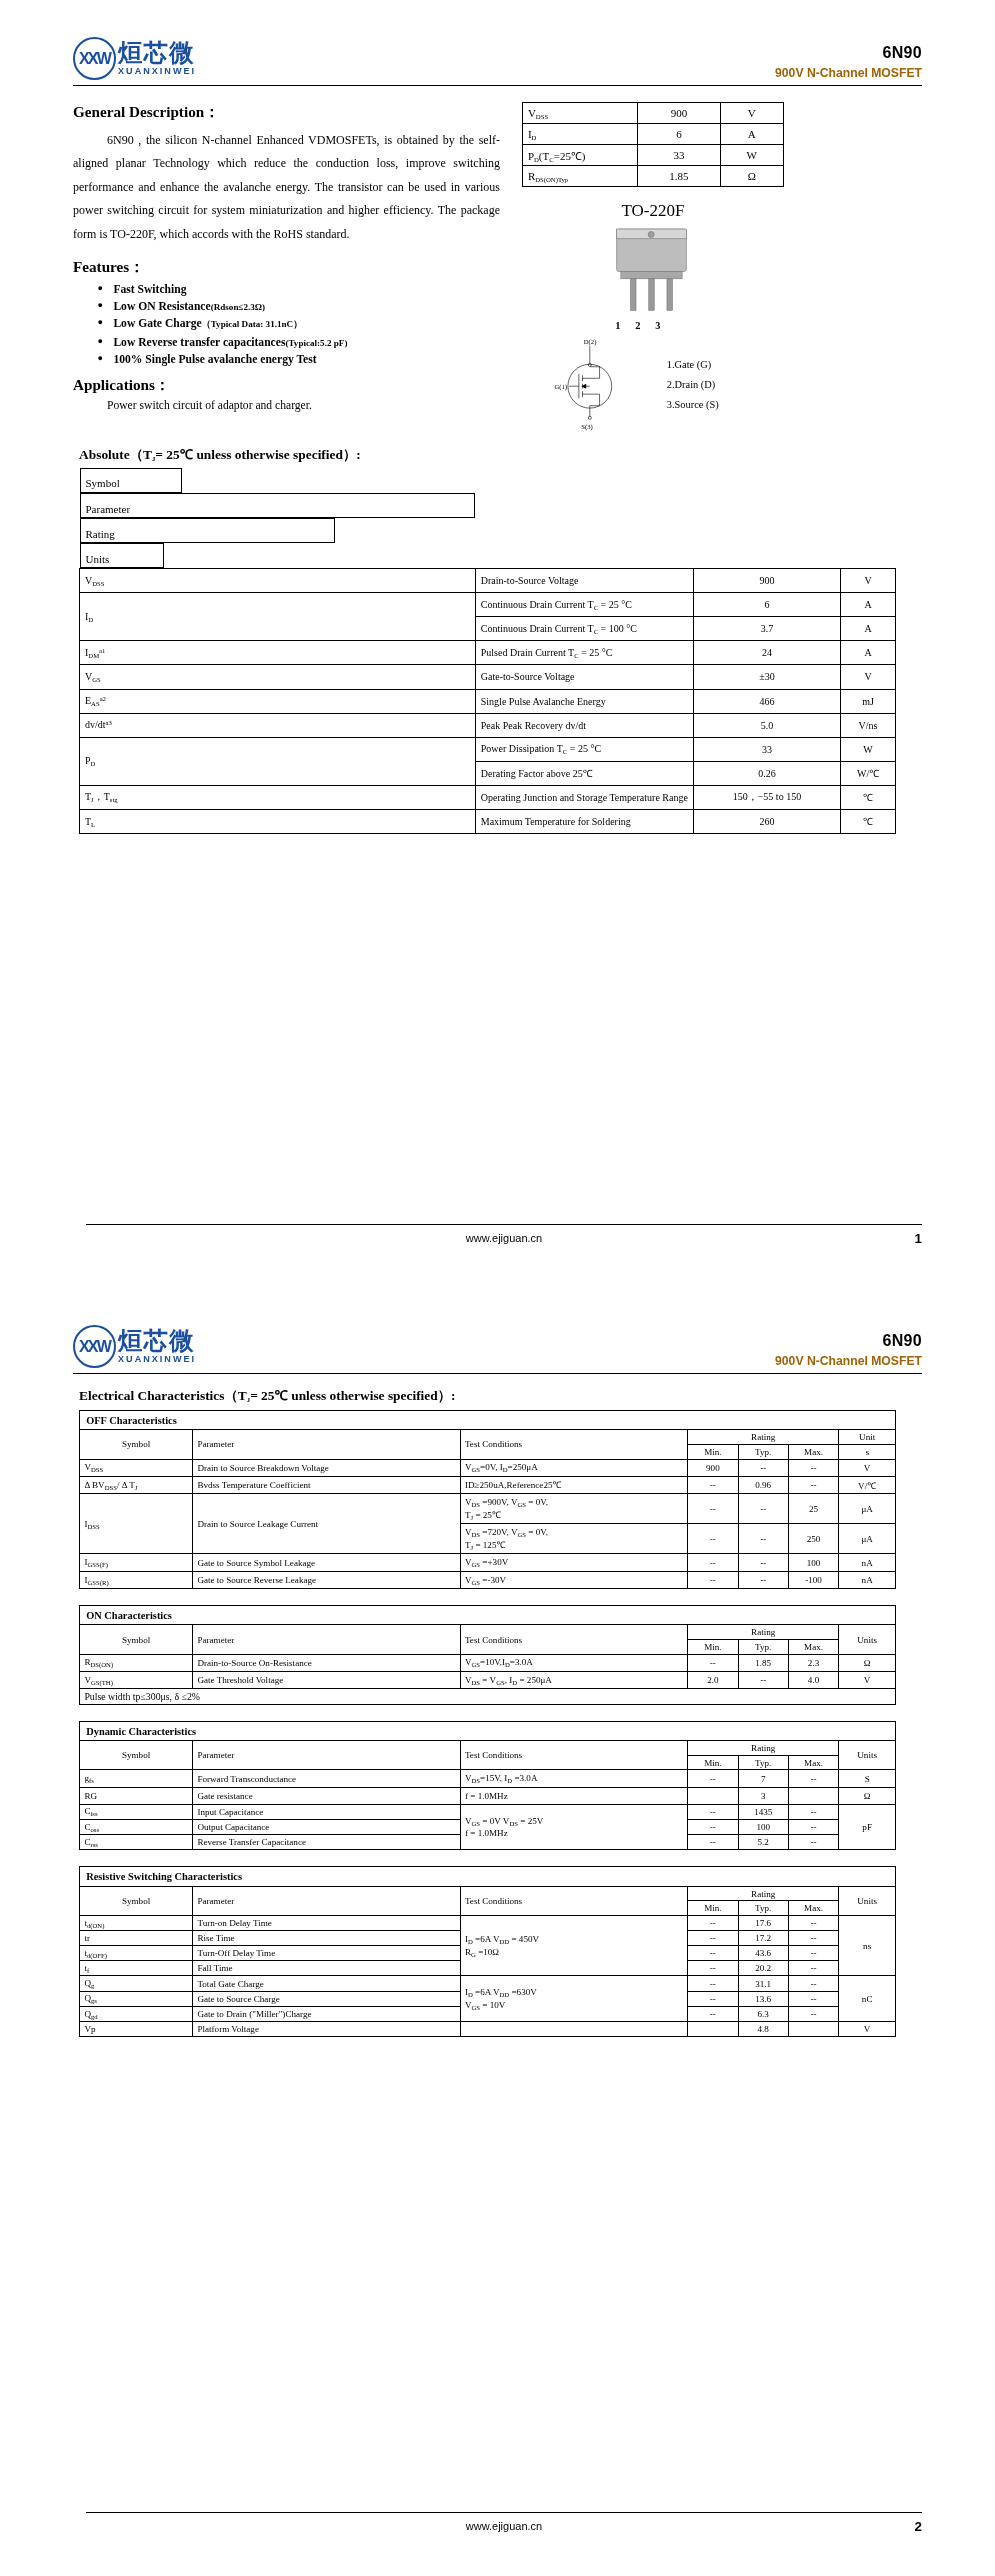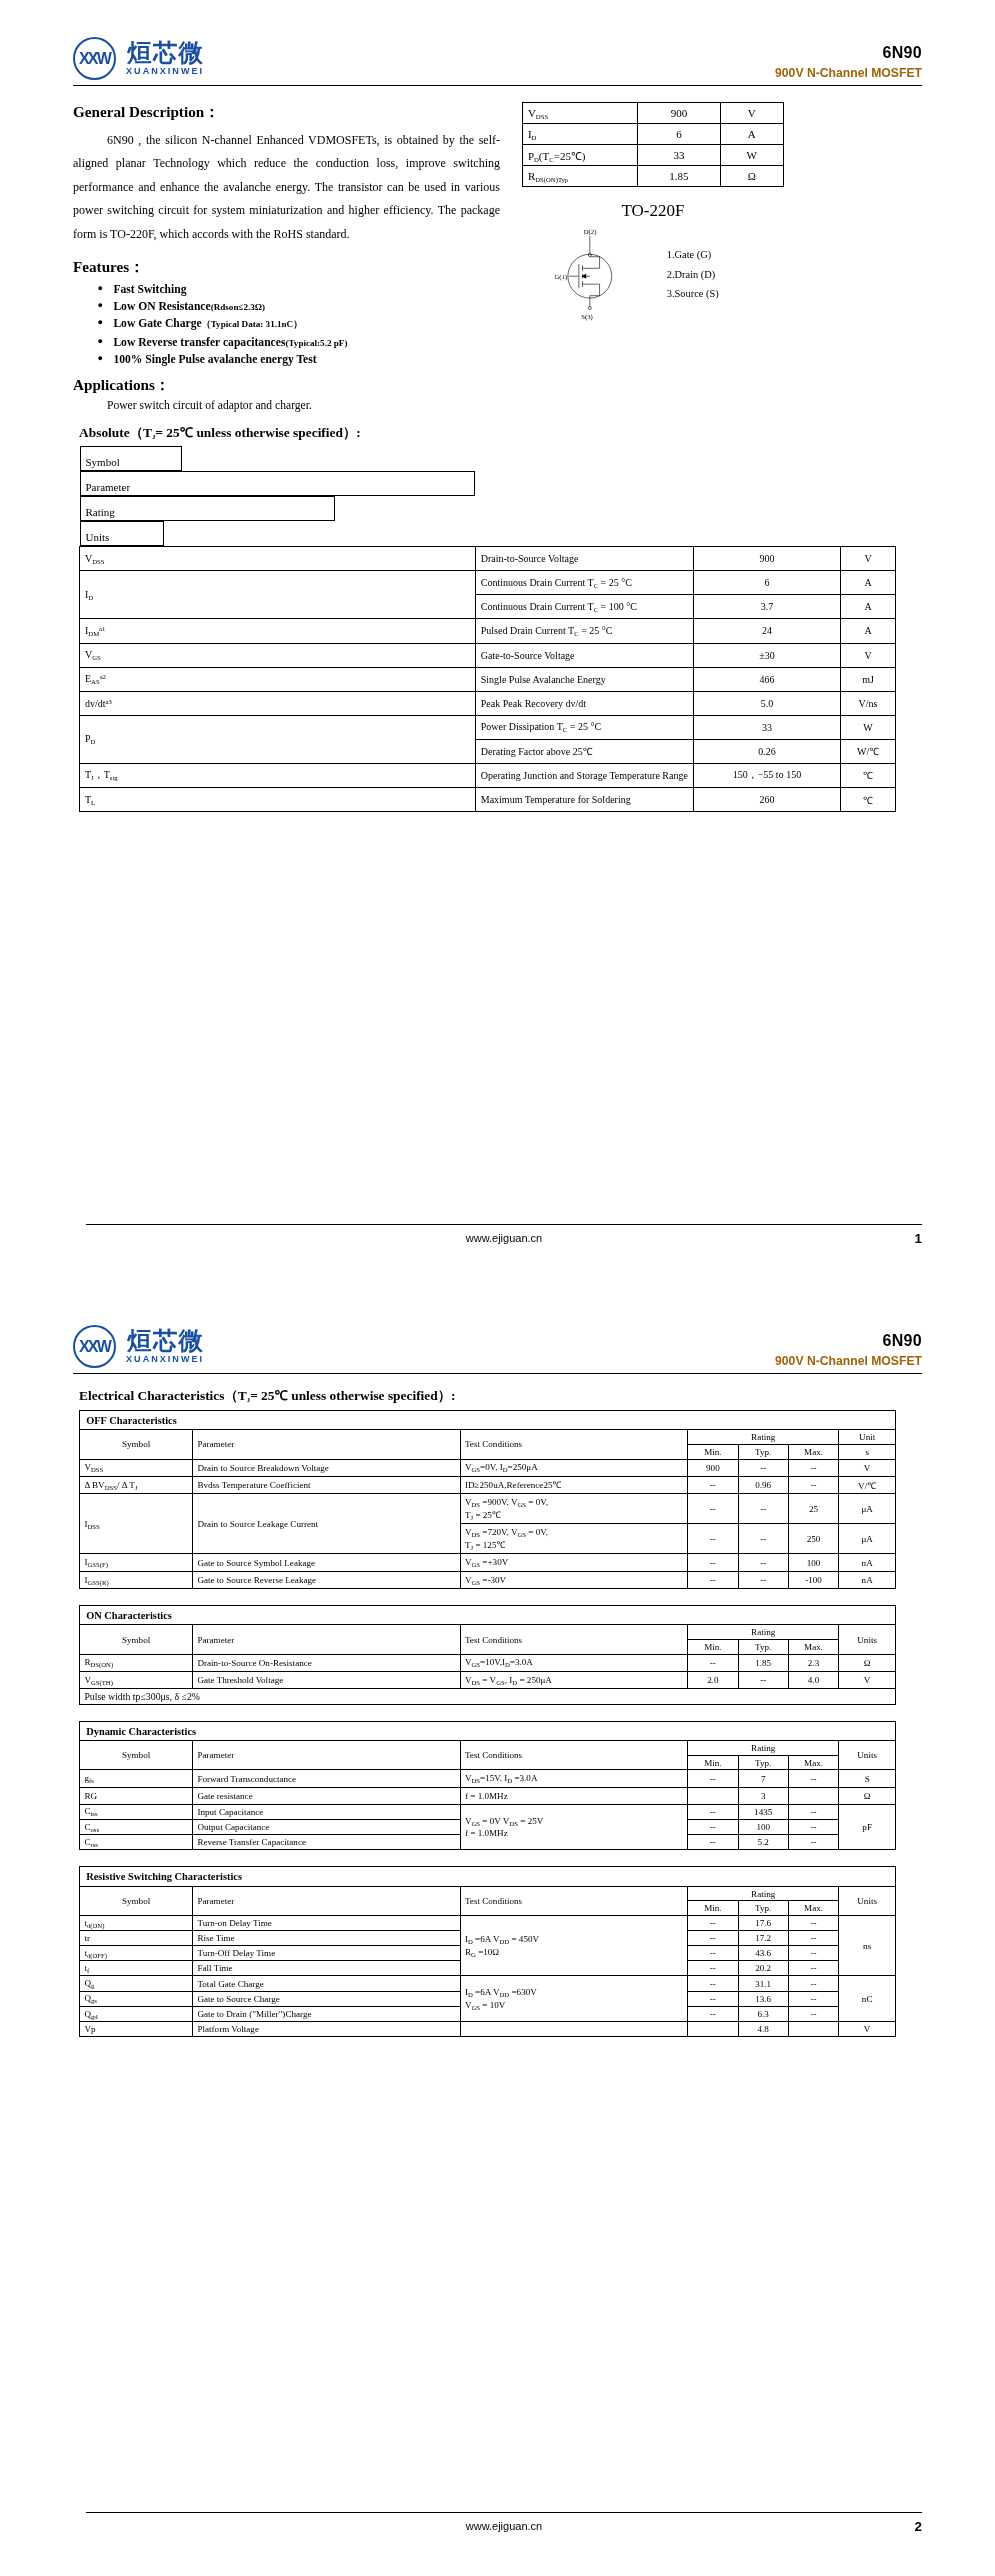--- a/index.html
+++ b/index.html
@@ -4,21 +4,21 @@
 <style>
   html,body{margin:0;padding:0;background:#888;}
   body{font-family:"Liberation Serif", serif;}
   .page{
     width:995px;height:1288px;background:#fff;position:relative;
     box-sizing:border-box;padding:0;margin:0 auto;overflow:hidden;
   }
   .page-inner{padding:37px 73px 0 73px;position:relative;height:100%;box-sizing:border-box;}
   
   .hdr{display:flex;align-items:flex-end;justify-content:space-between;padding-bottom:3.7px;}
-  .logo{display:flex;align-items:center;gap:10px;text-align:right;}
+  .logo{display:flex;align-items:center;gap:2px;}
   .logo-mark{width:43px;height:43px;border-radius:50%;border:2.4px solid #1a4fa0;display:flex;align-items:center;justify-content:center;position:relative;box-sizing:border-box;}
   .logo-mark span{font-family:"Liberation Sans",sans-serif;font-weight:bold;color:#1a4fa0;font-size:16px;letter-spacing:-1.8px;}
   .logo-text{line-height:1;}
   .logo-cn{font-family:"DejaVu Sans",sans-serif;font-size:24.4px;font-weight:bold;color:#1a4fa0;letter-spacing:1.2px;}
   .logo-en{font-family:"Liberation Sans",sans-serif;font-size:9.1px;font-weight:bold;color:#1a4fa0;letter-spacing:2px;margin-top:2.4px;}
   .hdr-right{text-align:right;font-family:"Liberation Sans",sans-serif;}
   .hdr-part{font-size:16px;font-weight:bold;color:#000;letter-spacing:0.3px;}
   .hdr-sub{font-size:12.2px;font-weight:bold;color:#a16207;margin-top:3.7px;}
   .hdr-rule{border-bottom:1.5px solid #000;margin-top:1.2px;}
   
@@ -134,20 +134,32 @@
         <tr>
           <td class="p">R<sub>DS(ON)Typ</sub></td>
           <td class="v">1.85</td>
           <td class="u">Ω</td>
         </tr>
       </tbody>
           </table>
 
       <div class="pkgname">TO-220F</div>
 
+      <div class="pkg-draw">
+        <svg width="140" height="91" viewBox="0 0 230 150">
+          <rect x="55" y="5" width="115" height="70" rx="4" fill="#bdbdbd" stroke="#777"></rect>
+          <rect x="55" y="5" width="115" height="16" fill="#d6d6d6" stroke="#777"></rect>
+          <circle cx="112" cy="14" r="5" fill="#9e9e9e" stroke="#777"></circle>
+          <rect x="62" y="75" width="101" height="12" fill="#a8a8a8" stroke="#777"></rect>
+          <rect x="78" y="87" width="9" height="52" fill="#9a9a9a" stroke="#777"></rect>
+          <rect x="108" y="87" width="9" height="52" fill="#9a9a9a" stroke="#777"></rect>
+          <rect x="138" y="87" width="9" height="52" fill="#9a9a9a" stroke="#777"></rect>
+        </svg>
+        <div class="pins-label">1 2 3</div>
+      </div>
 
       <div class="schem-wrap">
         <svg width="140" height="98" viewBox="0 0 230 160">
           <text x="108" y="12" font-size="11" font-family="Liberation Serif">D(2)</text>
           <line x1="118" y1="16" x2="118" y2="45" stroke="#000"></line>
           <circle cx="118" cy="47" r="2.5" fill="none" stroke="#000"></circle>
           <circle cx="118" cy="82" r="36" fill="none" stroke="#000"></circle>
           <line x1="100" y1="62" x2="100" y2="102" stroke="#000"></line>
           <line x1="106" y1="64" x2="106" y2="74" stroke="#000"></line>
           <line x1="106" y1="78" x2="106" y2="86" stroke="#000"></line>

